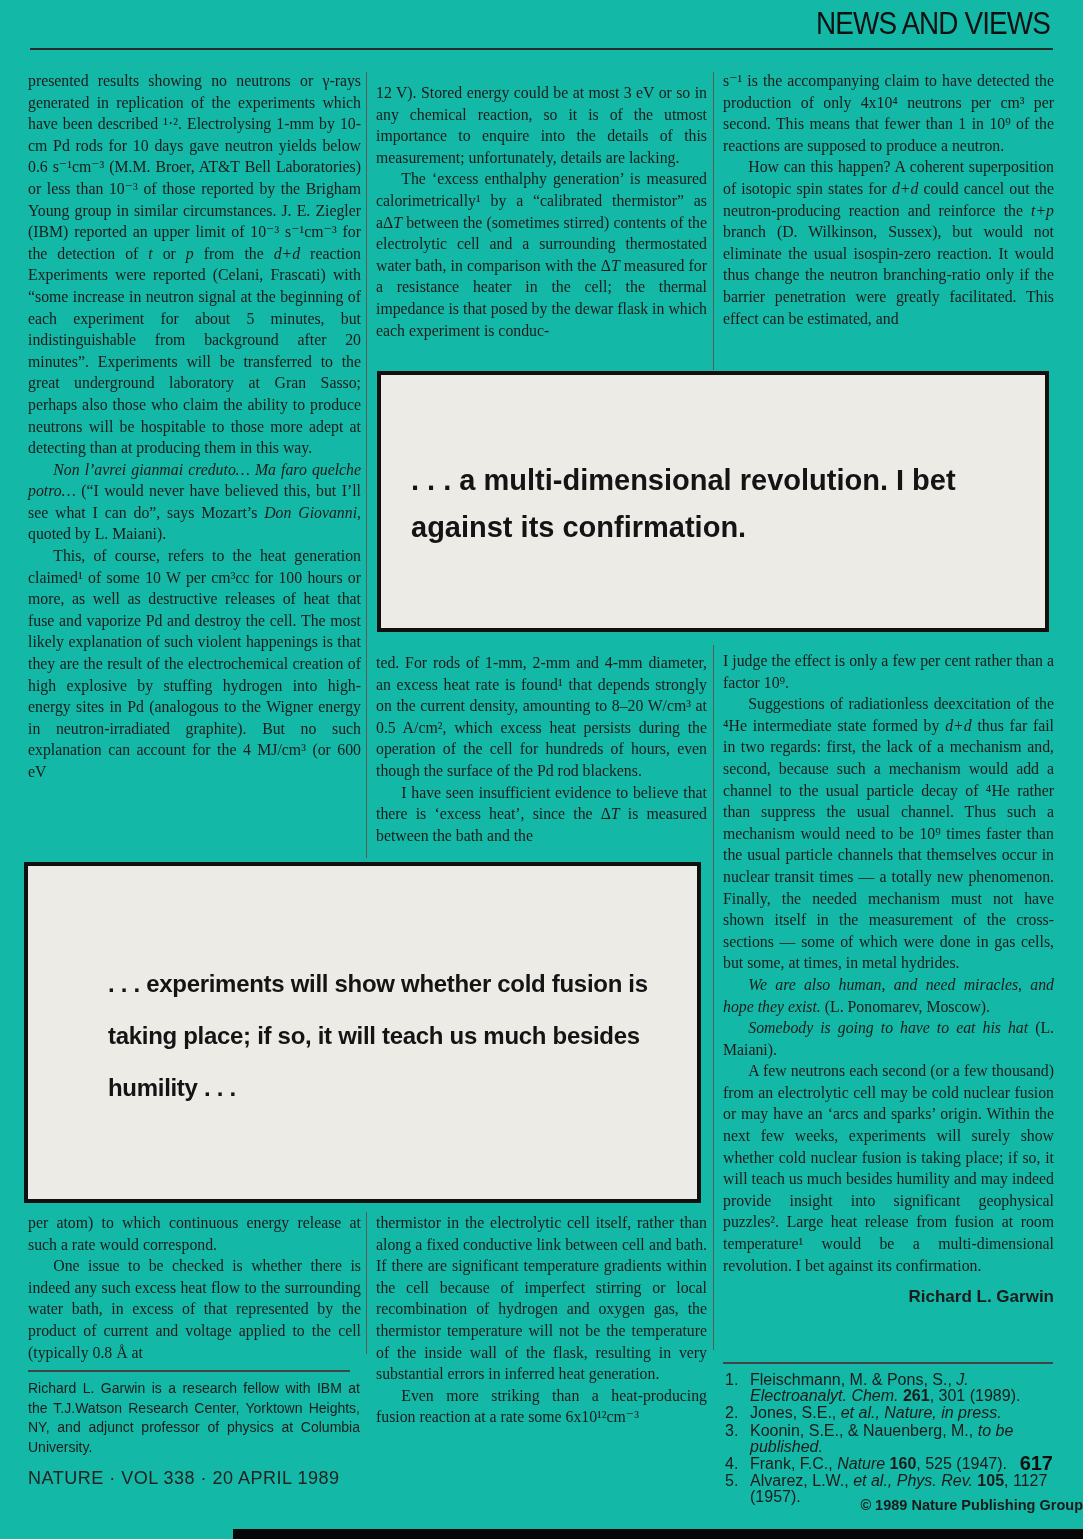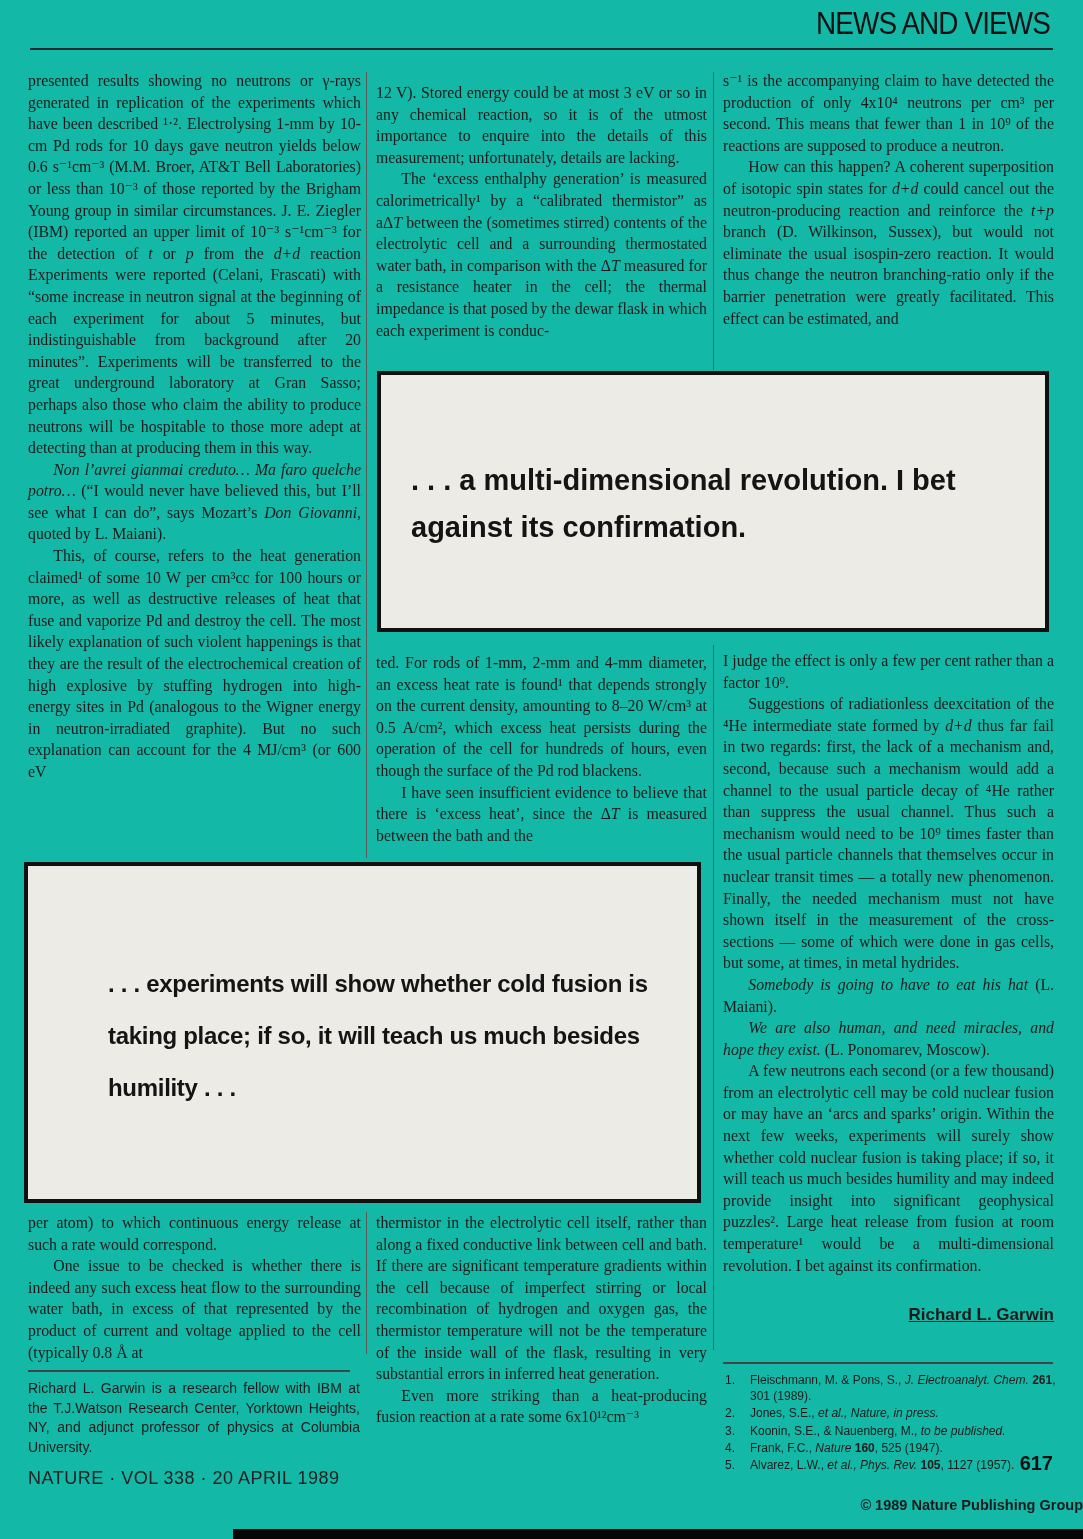--- a/index.html
+++ b/index.html
@@ -23,31 +23,31 @@
   .b{font-weight:bold;}
   .quote-box{position:absolute;border:4px solid #101010;background:#ecebe6;}
   .quote-text{
     position:absolute;font-family:"Liberation Sans","DejaVu Sans",sans-serif;
     font-weight:bold;color:#141414;
   }
   #box1 .quote-text{left:30px;right:24px;top:82px;font-size:29px;line-height:47px;}
   #box2 .quote-text{left:32px;right:28px;top:92px;font-size:24px;line-height:52px;letter-spacing:-.3px;margin-left:48px;}
   .signature{
     text-align:right;font-family:"Liberation Sans","DejaVu Sans",sans-serif;
-    font-weight:bold;font-size:17px;margin-top:28px;text-decoration:underline;
+    font-weight:bold;font-size:17px;margin-top:10px;
   }
   .bio{
     position:absolute;left:28px;top:1379px;width:332px;
     font-family:"Liberation Sans","DejaVu Sans",sans-serif;
     font-size:14px;line-height:19.5px;text-align:justify;
   }
   .refs{
     position:absolute;left:723px;top:1372px;width:336px;
     font-family:"Liberation Sans","DejaVu Sans",sans-serif;
-    font-size:12px;line-height:16.2px;
+    font-size:16px;line-height:16.2px;
     list-style:none;margin:0;padding:0;counter-reset:ref;
   }
   .refs li{counter-increment:ref;position:relative;padding-left:27px;margin:0 0 1px 0;}
   .refs li::before{content:counter(ref) ".";position:absolute;left:2px;}
   .journal-line{
     position:absolute;left:28px;top:1468px;
     font-family:"Liberation Sans","DejaVu Sans",sans-serif;
     font-size:18px;letter-spacing:.5px;color:#222;white-space:nowrap;
   }
   .page-number{
@@ -96,22 +96,22 @@
   </div>
 
   <div class="col" style="left:376px;top:652px;width:331px;">
     <p><span>ted. For rods of 1-mm, 2-mm and 4-mm diameter, an excess heat rate is found¹ that depends strongly on the current density, amounting to 8–20 W/cm³ at 0.5 A/cm², which excess heat persists during the operation of the cell for hundreds of hours, even though the surface of the Pd rod blackens.</span></p>
     <p class="ind"><span>I have seen insufficient evidence to believe that there is ‘excess heat’, since the Δ</span><span class="i">T</span><span> is measured between the bath and the</span></p>
   </div>
 
   <div class="col" style="left:723px;top:650px;width:331px;">
     <p><span>I judge the effect is only a few per cent rather than a factor 10⁹.</span></p>
     <p class="ind"><span>Suggestions of radiationless deexcitation of the ⁴He intermediate state formed by </span><span class="i">d+d</span><span> thus far fail in two regards: first, the lack of a mechanism and, second, because such a mechanism would add a channel to the usual particle decay of ⁴He rather than suppress the usual channel. Thus such a mechanism would need to be 10⁹ times faster than the usual particle channels that themselves occur in nuclear transit times — a totally new phenomenon. Finally, the needed mechanism must not have shown itself in the measurement of the cross-sections — some of which were done in gas cells, but some, at times, in metal hydrides.</span></p>
+    <p class="ind"><span class="i">We are also human, and need miracles, and hope they exist.</span><span> (L. Ponomarev, Moscow).</span></p>
     <p class="ind"><span class="i">Somebody is going to have to eat his hat</span><span> (L. Maiani).</span></p>
-    <p class="ind"><span class="i">We are also human, and need miracles, and hope they exist.</span><span> (L. Ponomarev, Moscow).</span></p>
     <p class="ind"><span>A few neutrons each second (or a few thousand) from an electrolytic cell may be cold nuclear fusion or may have an ‘arcs and sparks’ origin. Within the next few weeks, experiments will surely show whether cold nuclear fusion is taking place; if so, it will teach us much besides humility and may indeed provide insight into significant geophysical puzzles². Large heat release from fusion at room temperature¹ would be a multi-dimensional revolution. I bet against its confirmation.</span></p>
     <div class="signature">Richard L. Garwin</div>
   </div>
 
   <div class="quote-box" id="box2" style="left:24px;top:862px;width:669px;height:333px;">
     <div class="quote-text">. . . experiments will show whether cold fusion is taking place; if so, it will teach us much besides humility . . .</div>
   </div>
 
   <div class="col" style="left:28px;top:1212px;width:333px;">
     <p><span>per atom) to which continuous energy release at such a rate would correspond.</span></p>

